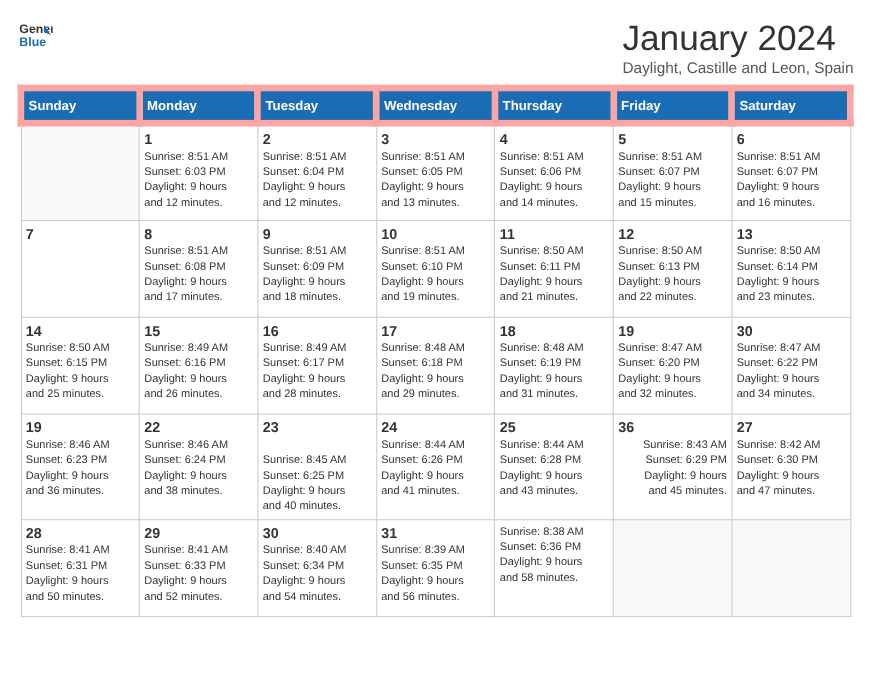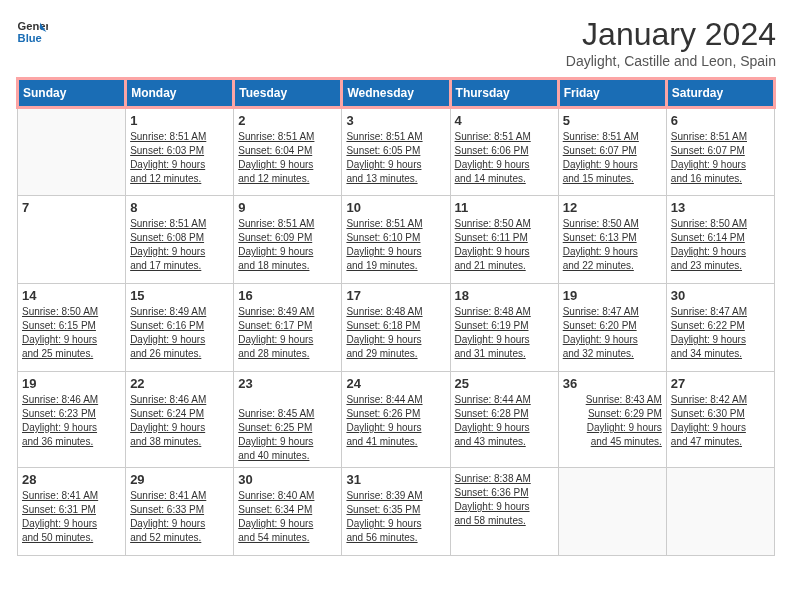--- a/index.html
+++ b/index.html
@@ -19,21 +19,21 @@
     .logo {
       display: flex;
       align-items: center;
       gap: 4px;
     }
     .logo-icon {
       width: 32px;
       height: 32px;
     }
     .title-area {
-      text-align: right;
+      text-align: left;
     }
     .calendar-title {
       font-size: 32px;
       font-weight: normal;
       color: #333;
     }
     .calendar-subtitle {
       font-size: 14px;
       color: #555;
     }
@@ -42,21 +42,21 @@
       border-collapse: collapse;
       font-size: 11px;
     }
     thead tr th {
       background-color: #1a6db5;
       color: #fff;
       padding: 6px 4px;
       text-align: left;
       font-size: 12px;
       font-weight: bold;
-      border: 3px solid #fca5a5;
+      border: 6px solid #fca5a5;
     }
     tbody tr td {
       border: 1px solid #ccc;
       vertical-align: top;
       padding: 4px;
       height: 88px;
       width: 108px;
       color: #333;
     }
     tbody tr td.empty {
@@ -65,21 +65,20 @@
     .day-number {
       font-size: 13px;
       font-weight: bold;
       display: block;
       margin-bottom: 2px;
     }
     .day-info {
       font-size: 10px;
       line-height: 1.4;
       color: #333;
-      text-decoration: underline;
     }
   </style>
 </head>
 <body>
 
 <div class="header-area">
   <div class="logo">
     <svg class="logo-icon" viewBox="0 0 40 40">
       <text x="2" y="18" font-size="14" font-weight="bold" fill="#333">General</text>
       <text x="2" y="32" font-size="14" font-weight="bold" fill="#1a6db5">Blue</text>

